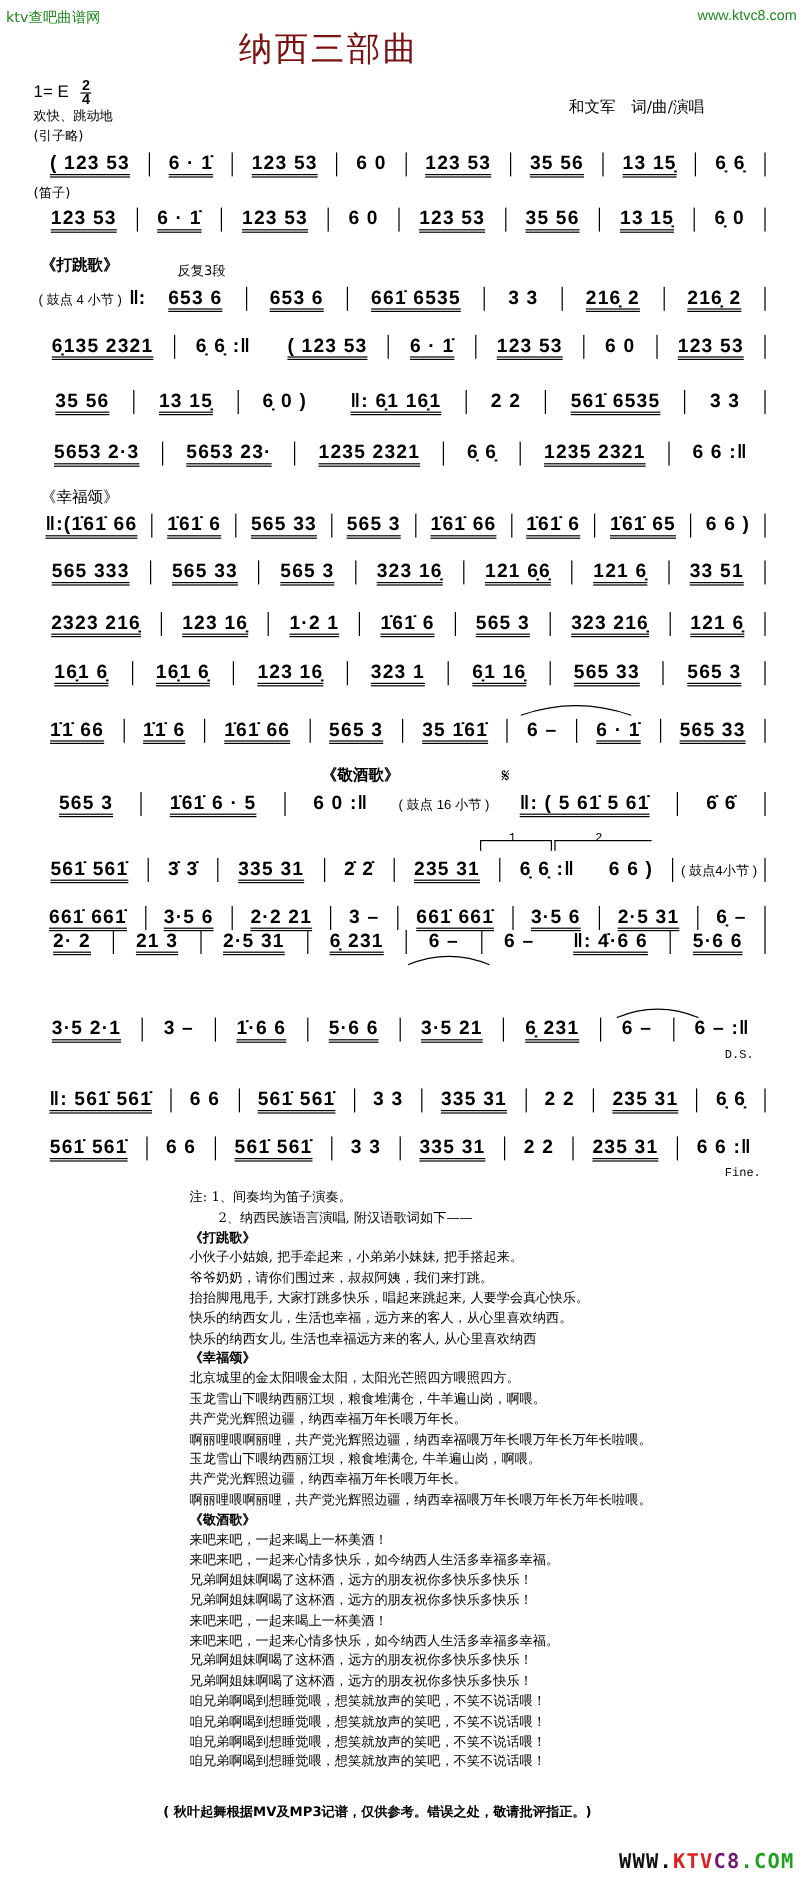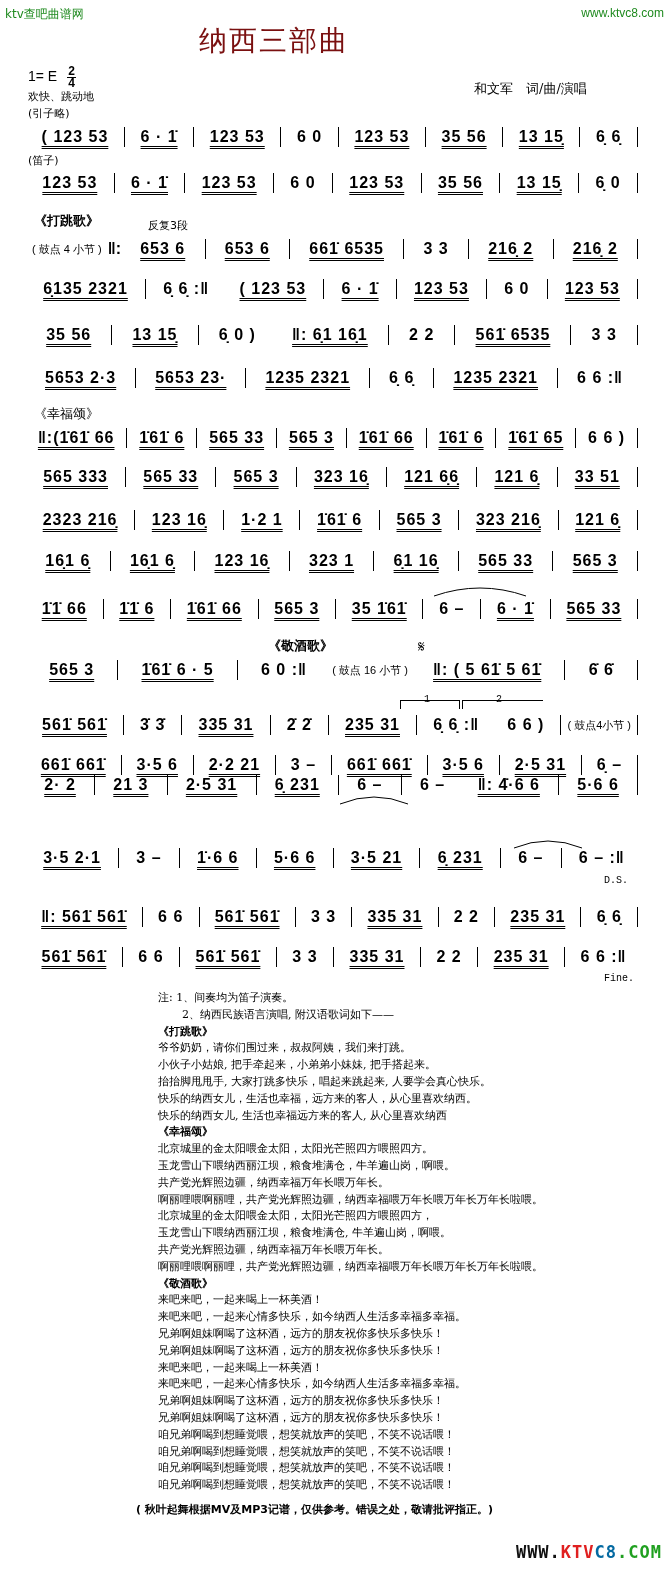--- a/index.html
+++ b/index.html
@@ -387,31 +387,30 @@
   <span class="m">235 31</span>
     <span class="bl"></span>
   <span class="m plain">6 6 :‖</span>
 </div>
 <div class="tiny" style="left:604px;top:973px">Fine.</div>
 
 <div class="notes" style="top:990px">
   <div>注: 1、间奏均为笛子演奏。</div>
   <div class="ind">2、纳西民族语言演唱, 附汉语歌词如下——</div>
   <div class="head">《打跳歌》</div>
+  <div>小伙子小姑娘, 把手牵起来，小弟弟小妹妹, 把手搭起来。</div>
   <div>爷爷奶奶，请你们围过来，叔叔阿姨，我们来打跳。</div>
-  <div>小伙子小姑娘, 把手牵起来，小弟弟小妹妹, 把手搭起来。</div>
   <div>抬抬脚甩甩手, 大家打跳多快乐，唱起来跳起来, 人要学会真心快乐。</div>
   <div>快乐的纳西女儿，生活也幸福，远方来的客人，从心里喜欢纳西。</div>
   <div>快乐的纳西女儿, 生活也幸福远方来的客人, 从心里喜欢纳西</div>
   <div class="head">《幸福颂》</div>
   <div>北京城里的金太阳喂金太阳，太阳光芒照四方喂照四方。</div>
   <div>玉龙雪山下喂纳西丽江坝，粮食堆满仓，牛羊遍山岗，啊喂。</div>
   <div>共产党光辉照边疆，纳西幸福万年长喂万年长。</div>
   <div>啊丽哩喂啊丽哩，共产党光辉照边疆，纳西幸福喂万年长喂万年长万年长啦喂。</div>
-  <div>北京城里的金太阳喂金太阳，太阳光芒照四方喂照四方，</div>
   <div>玉龙雪山下喂纳西丽江坝，粮食堆满仓, 牛羊遍山岗，啊喂。</div>
   <div>共产党光辉照边疆，纳西幸福万年长喂万年长。</div>
   <div>啊丽哩喂啊丽哩，共产党光辉照边疆，纳西幸福喂万年长喂万年长万年长啦喂。</div>
   <div class="head">《敬酒歌》</div>
   <div>来吧来吧，一起来喝上一杯美酒！</div>
   <div>来吧来吧，一起来心情多快乐，如今纳西人生活多幸福多幸福。</div>
   <div>兄弟啊姐妹啊喝了这杯酒，远方的朋友祝你多快乐多快乐！</div>
   <div>兄弟啊姐妹啊喝了这杯酒，远方的朋友祝你多快乐多快乐！</div>
   <div>来吧来吧，一起来喝上一杯美酒！</div>
   <div>来吧来吧，一起来心情多快乐，如今纳西人生活多幸福多幸福。</div>
@@ -419,14 +418,14 @@
   <div>兄弟啊姐妹啊喝了这杯酒，远方的朋友祝你多快乐多快乐！</div>
   <div>咱兄弟啊喝到想睡觉喂，想笑就放声的笑吧，不笑不说话喂！</div>
   <div>咱兄弟啊喝到想睡觉喂，想笑就放声的笑吧，不笑不说话喂！</div>
   <div>咱兄弟啊喝到想睡觉喂，想笑就放声的笑吧，不笑不说话喂！</div>
   <div>咱兄弟啊喝到想睡觉喂，想笑就放声的笑吧，不笑不说话喂！</div>
 </div>
 
 <div class="credit-note">( 秋叶起舞根据MV及MP3记谱，仅供参考。错误之处，敬请批评指正。)</div>
 
 <div class="wm">
-  <span style="color:#111111">WWW.</span><span style="color:#e02020">KTV</span><span style="color:#0369a1">C8</span><span style="color:#20a020">.COM</span>
+  <span style="color:#111111">WWW.</span><span style="color:#e02020">KTV</span><span style="color:#701a75">C8</span><span style="color:#20a020">.COM</span>
 </div>
 
 </body></html>

